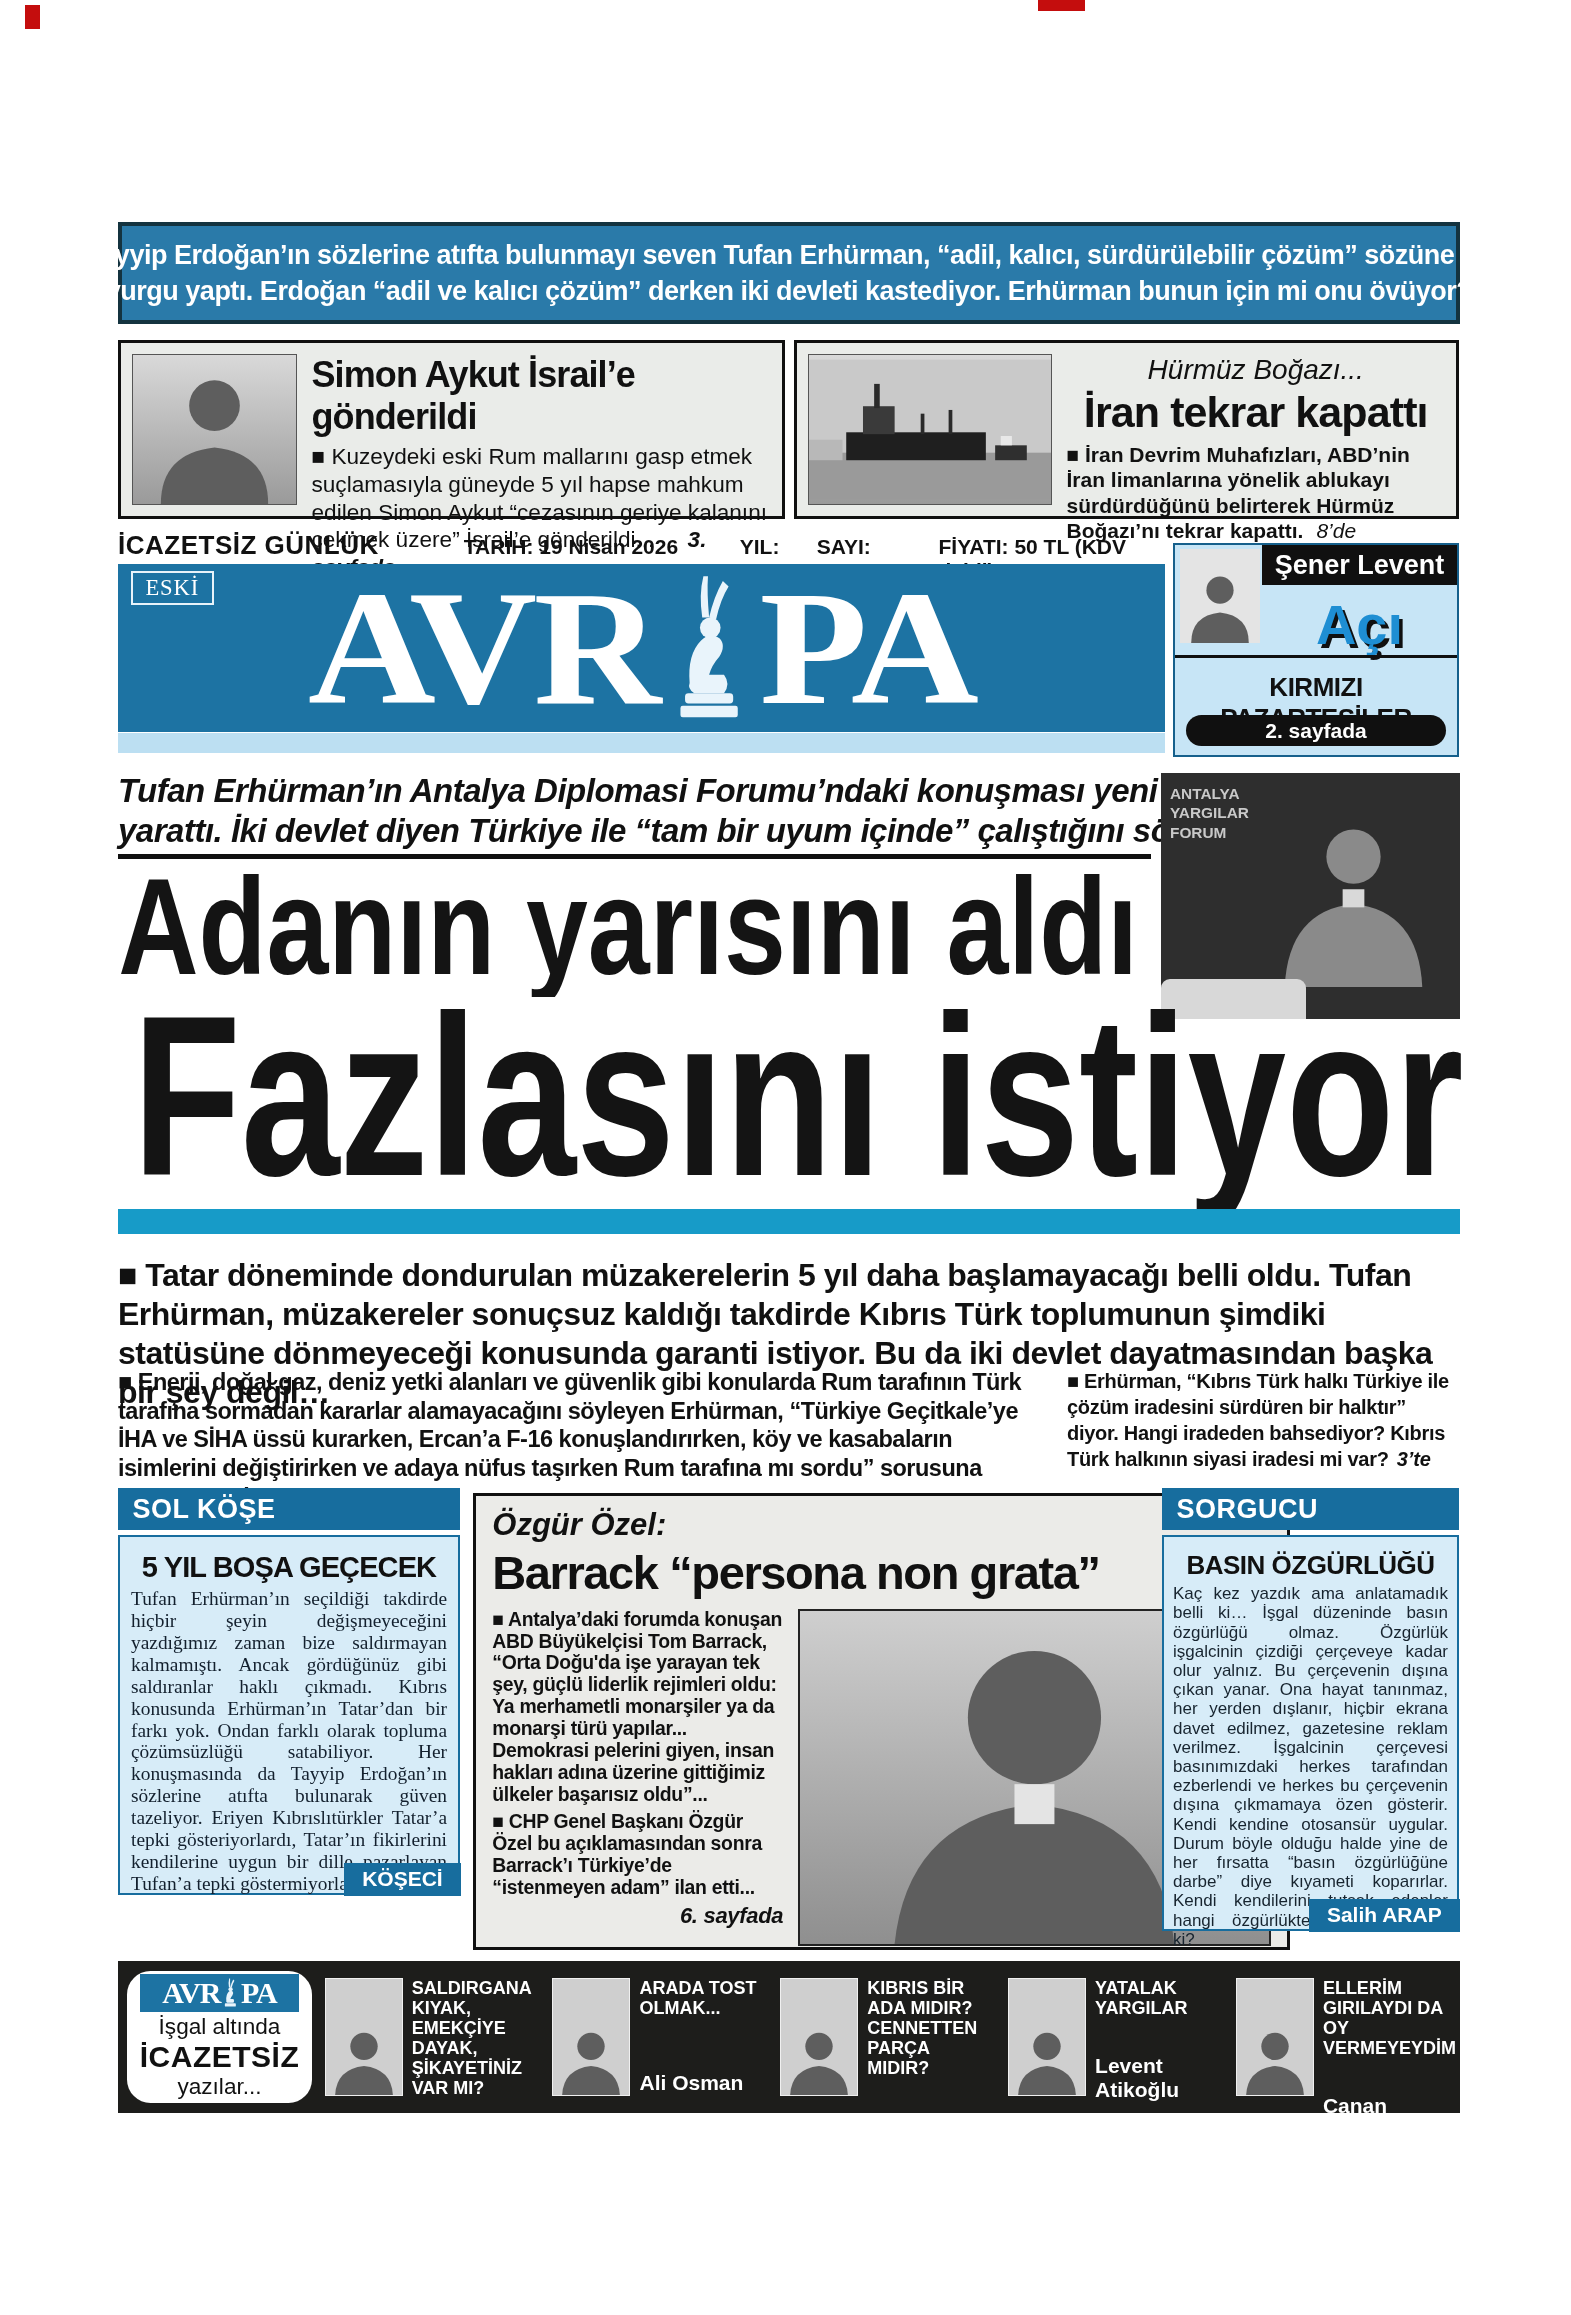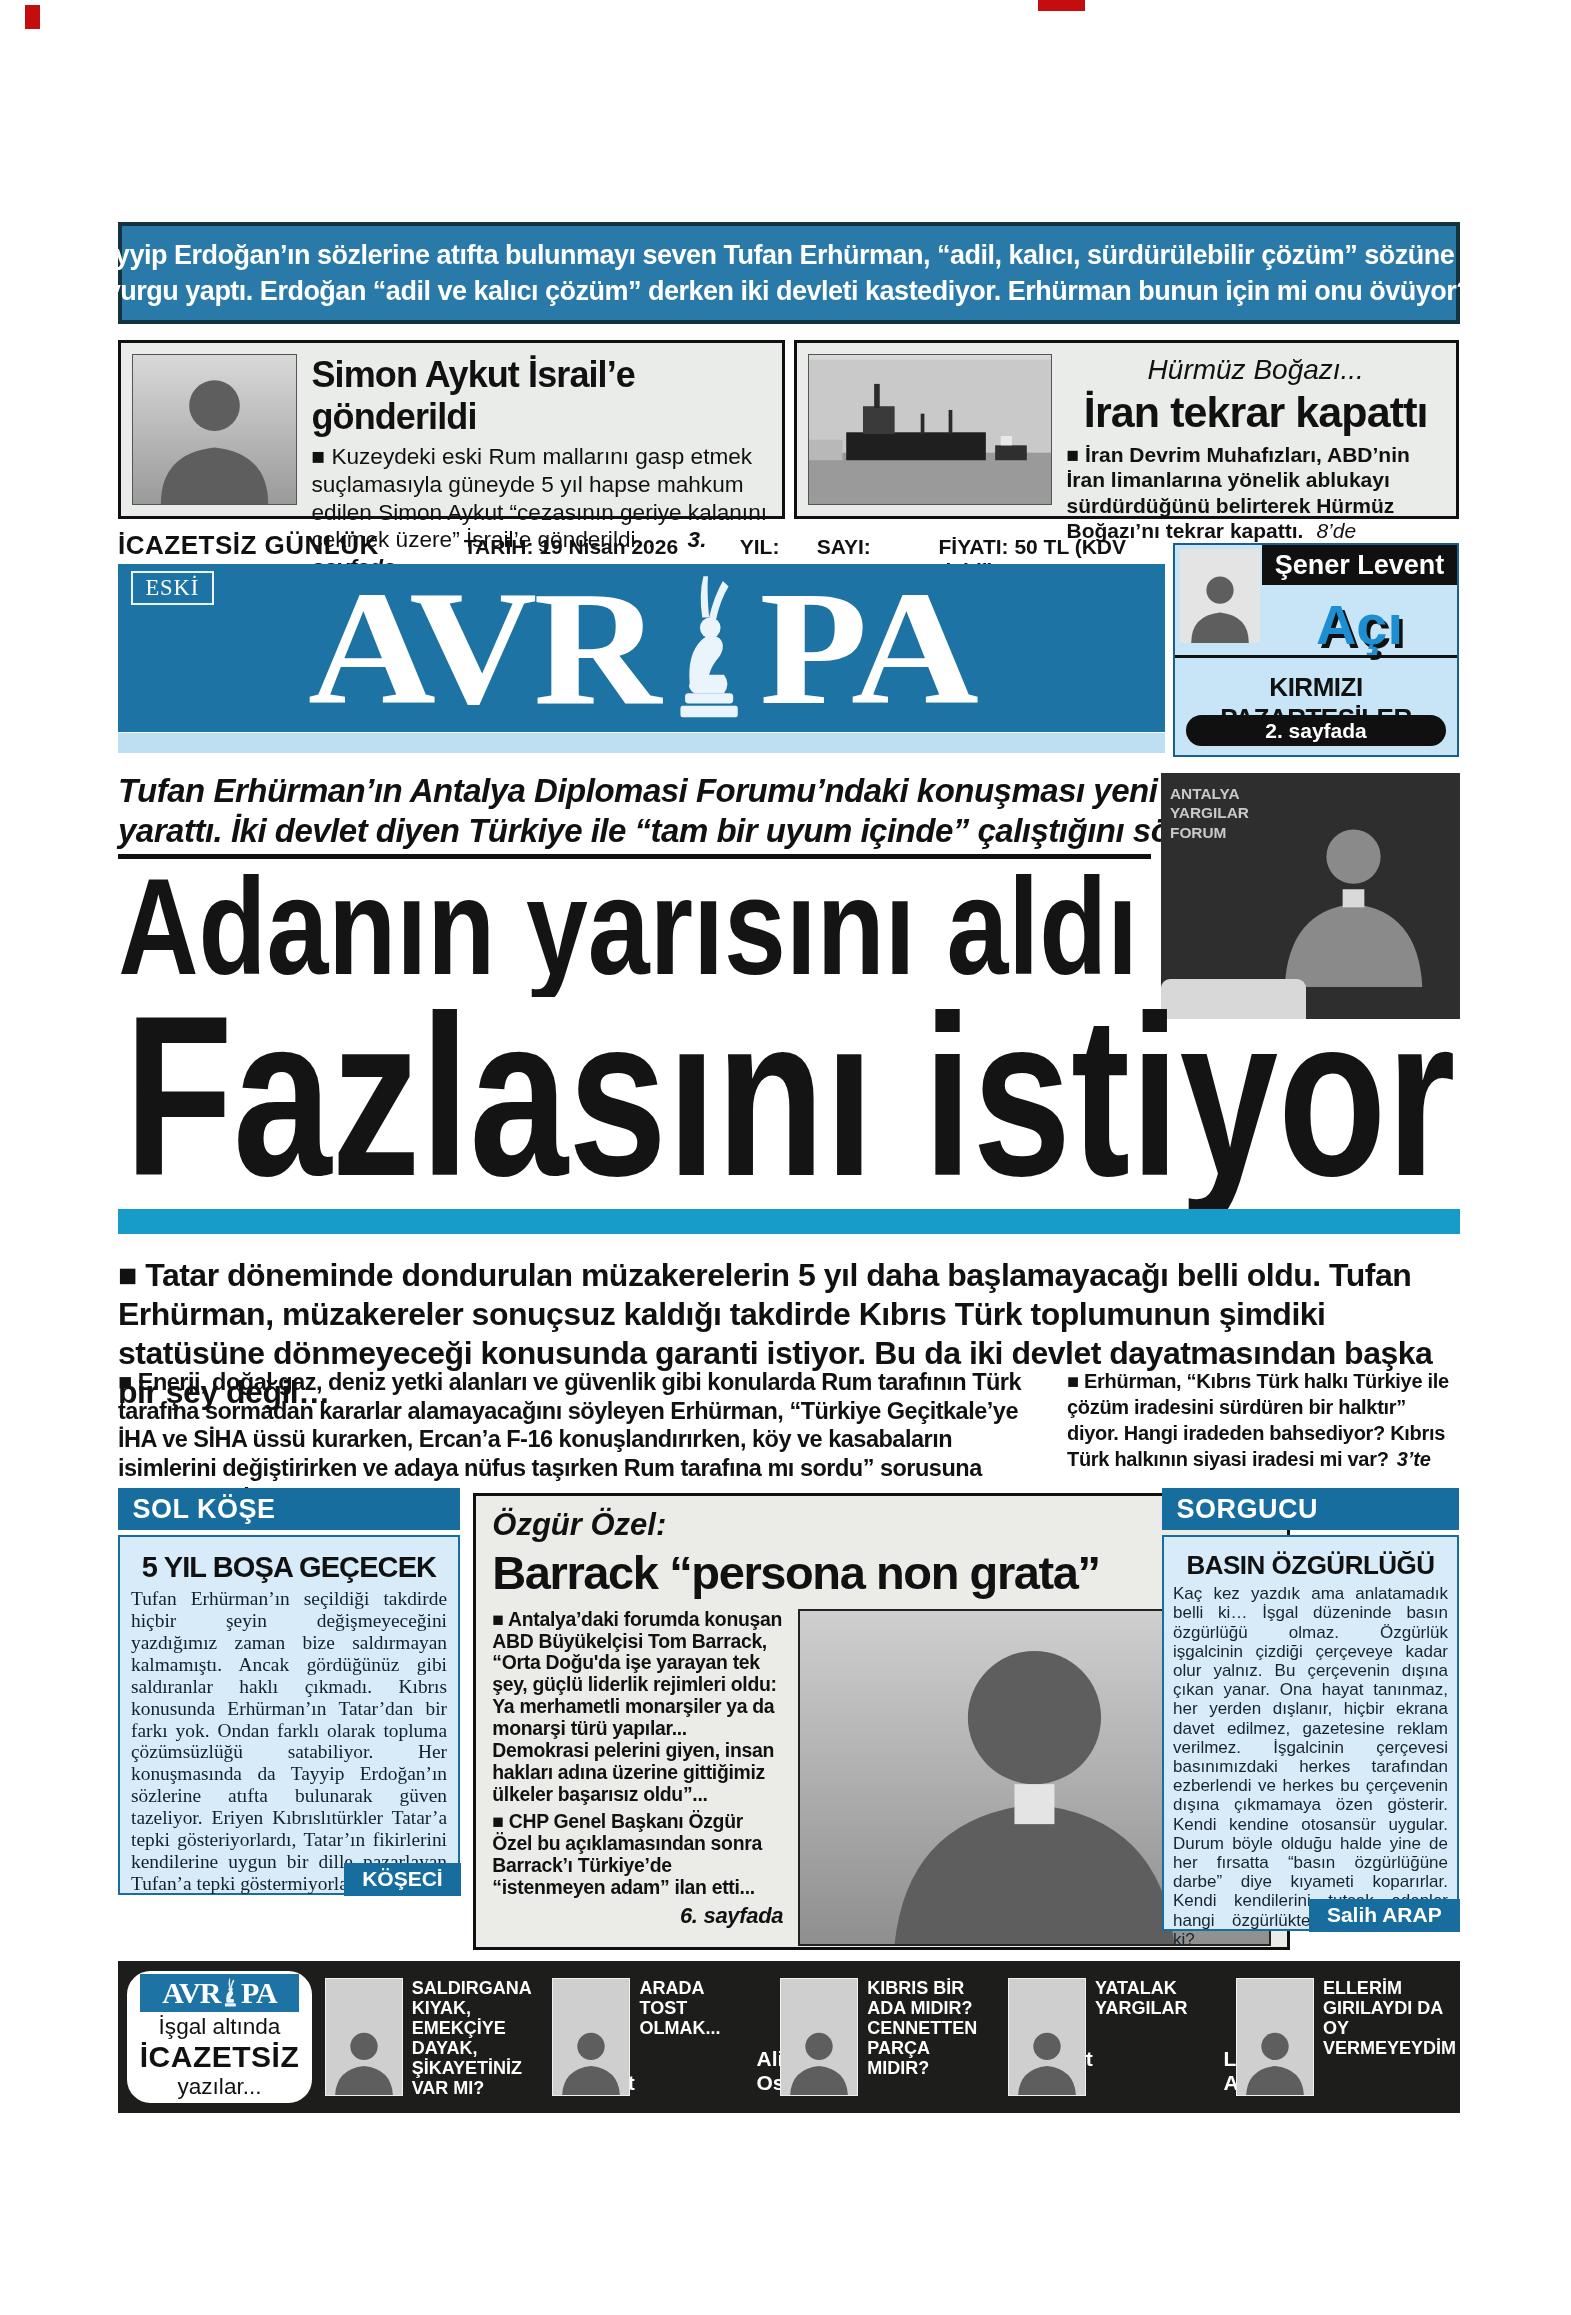--- a/index.html
+++ b/index.html
@@ -67,21 +67,21 @@
 
   
   .tephoto{left:1161px;top:773px;width:299px;height:246px;background:#2e2e2e;overflow:hidden;}
   .tephoto .backdrop{position:absolute;left:9px;top:11px;color:#c9c9c9;font-weight:bold;font-size:15.4px;line-height:1.25;}
   .tephoto .person{position:absolute;right:16.3px;top:23.5px;width:181px;height:190px;}
   .tephoto .person circle,.tephoto .person path{fill:#8a8a8a;}
   .tephoto .table{position:absolute;left:0;bottom:0;width:145px;height:40px;background:#d8d8d8;border-radius:9px 9px 0 0;}
 
   
   .h1wrap{left:118px;top:865px;width:1031px;height:132px;}
-  .h2wrap{left:124px;top:993px;width:1342px;height:217px;}
+  .h2wrap{left:132px;top:993px;width:1342px;height:217px;}
   .headtext{font-family:"Liberation Sans",sans-serif;font-weight:bold;fill:#141414;}
   .bluebar{left:118px;top:1209px;width:1342px;height:25px;background:#179bc8;}
 
   
   .intro{left:118px;top:1256px;width:1342px;font-size:32px;font-weight:bold;line-height:1.22;letter-spacing:-0.5px;}
   .colL{left:118px;top:1368px;width:905px;font-size:23.5px;font-weight:bold;line-height:1.22;letter-spacing:-0.5px;}
   .colR{left:1067px;top:1368px;width:392px;font-size:20px;font-weight:bold;line-height:1.3;letter-spacing:-0.3px;}
   .colR .pageref{margin-left:3px;}
 
   
@@ -121,21 +121,21 @@
           align-items:center;padding:0 9px;box-sizing:border-box;gap:12.7px;}
   .flogo{width:185px;height:132px;background:#fff;border-radius:23.5px;display:flex;flex-direction:column;
          align-items:center;justify-content:center;flex:none;}
   .flogo .mini{width:159px;height:38px;background:#1d73a3;display:flex;align-items:center;justify-content:center;margin-bottom:1.8px;}
   .flogo .mini span{color:#fff;font-family:"Liberation Serif",serif;font-weight:bold;font-size:30px;letter-spacing:-0.9px;}
   .flogo .mini svg{height:31px;margin:0 1.8px;}
   .flogo .l1,.flogo .l3{font-size:22.6px;color:#111;}
   .flogo .l2{font-size:30px;font-weight:bold;letter-spacing:0.5px;}
   .colmn{display:flex;gap:9px;height:119px;flex:1;min-width:0;}
   .colmn .cphoto{width:76px;height:116px;background:#cfcfcf;border:1.8px solid #f0f0f0;flex:none;overflow:hidden;}
-  .colmn .ctxt{display:flex;flex-direction:row;flex:1;min-width:0;gap:36px;}
+  .colmn .ctxt{display:flex;flex-direction:column;flex:1;min-width:0;gap:36px;}
   .colmn .ctitle{color:#fff;font-weight:bold;font-size:18px;line-height:1.12;}
   .colmn .cname{color:#fff;font-weight:bold;font-size:21px;margin-top:auto;padding-bottom:1.8px;}
 </style>
 </head>
 <body>
 
 <div class="page">
 
   <div class="abs mark" style="left:25px;top:5.4px;width:14.5px;height:23.5px;"></div>
   <div class="abs mark" style="left:1038px;top:0;width:47px;height:11px;"></div>

